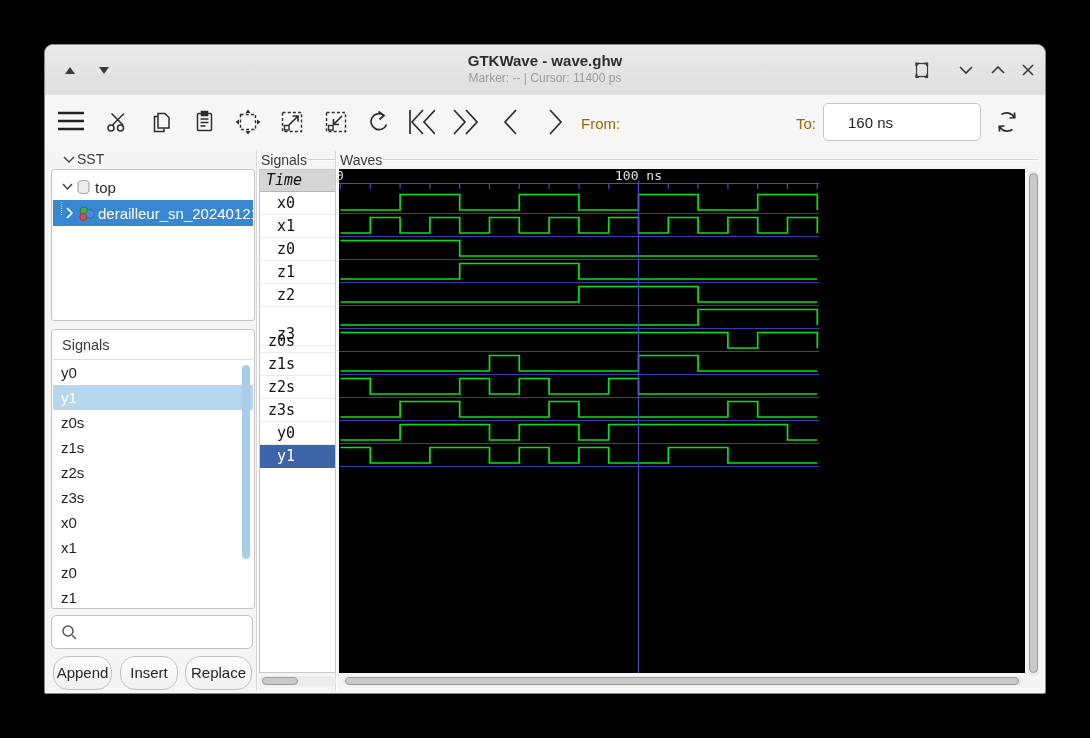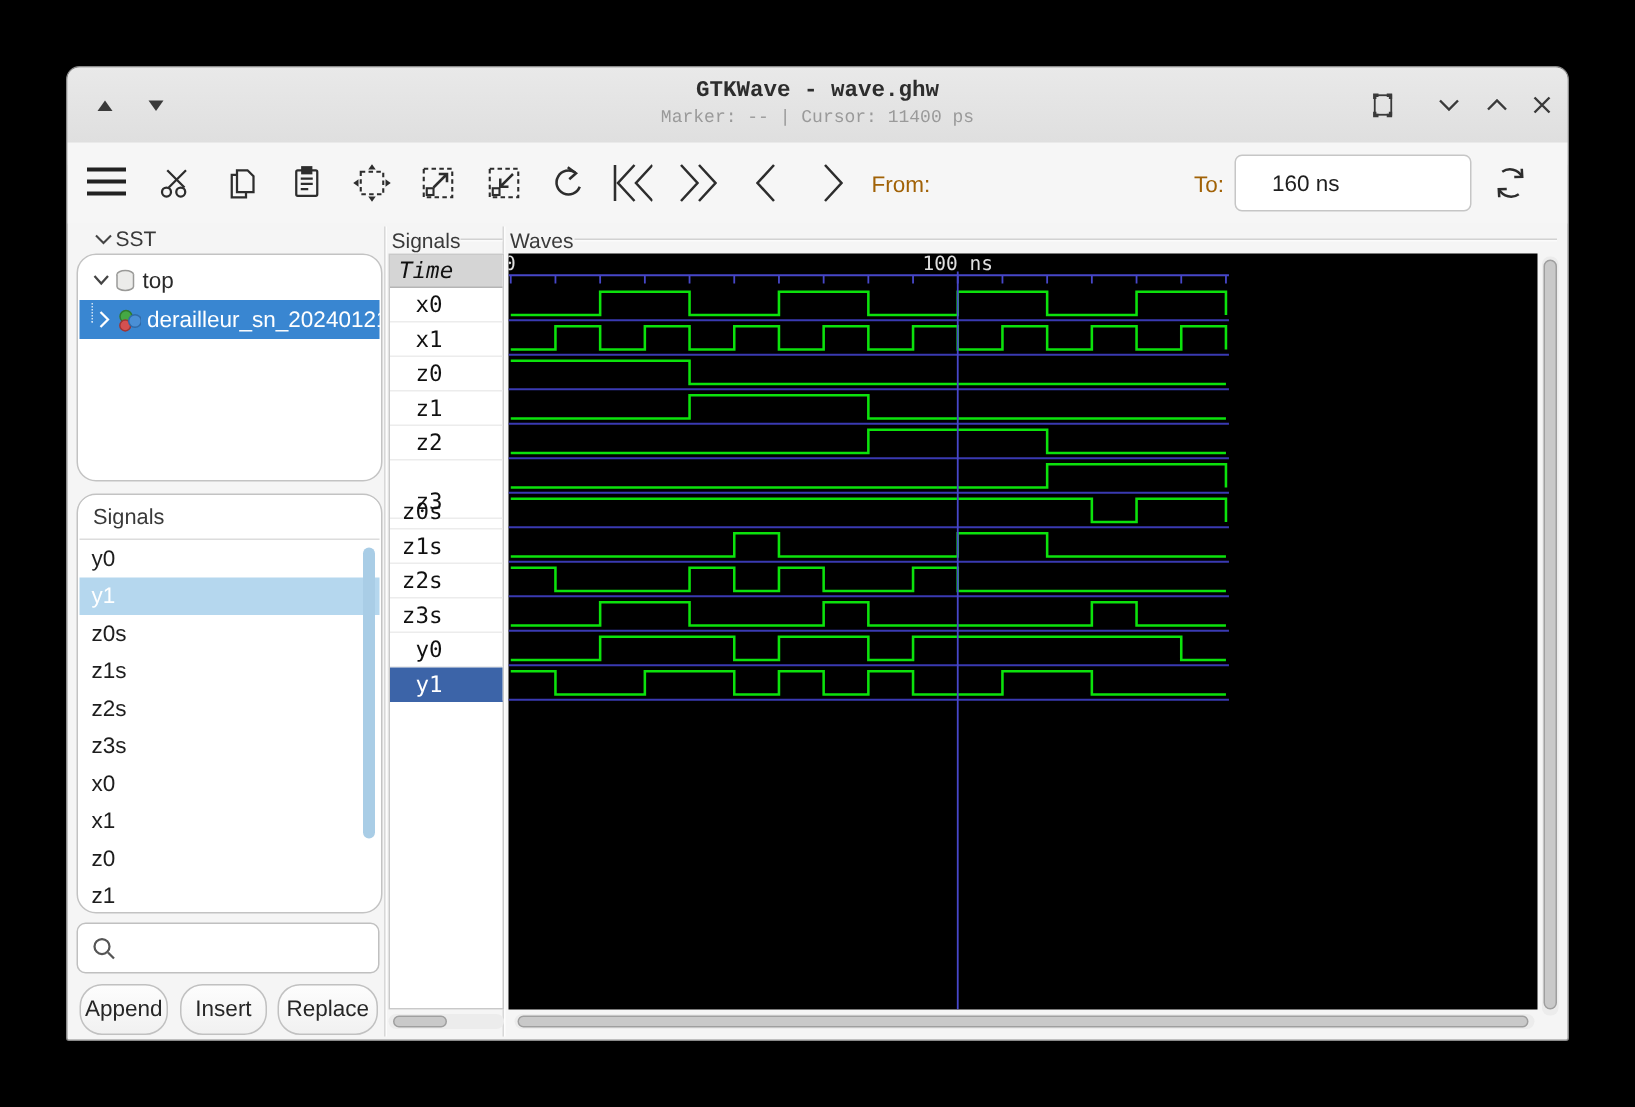--- a/index.html
+++ b/index.html
@@ -2,36 +2,36 @@
 <html><head>
 <meta charset="utf-8">
 <style>
   html,body{margin:0;padding:0;background:#000;}
   .stage{position:relative;width:1090px;height:738px;background:#000;overflow:hidden;
          font-family:"Liberation Sans",sans-serif;}
   .window{position:absolute;left:44px;top:44px;width:1002px;height:650px;background:#f5f5f5;
           border-radius:9px 9px 2px 2px;border:1px solid #8a8a8a;box-sizing:border-box;overflow:hidden;}
   
   .titlebar{position:absolute;left:0;top:0;width:100%;height:66px;
-            background:linear-gradient(#e9e9e9,#dcdcdc);border-bottom:1px solid #c2c2c2;box-sizing:border-box;font-family:Liberation Mono, monospace;}
+            background:linear-gradient(#e9e9e9,#dcdcdc);border-bottom:1px solid #c2c2c2;box-sizing:border-box;}
   .tb-title{position:absolute;left:0;right:0;top:7px;text-align:center;font-size:15px;font-weight:bold;color:#2d2d2d;}
   .tb-sub{position:absolute;left:0;right:0;top:26px;text-align:center;font-size:12px;color:#9a9a9a;}
   .tb-btn{position:absolute;top:14px;width:22px;height:22px;display:flex;align-items:center;justify-content:center;cursor:default;}
   
   .toolbar{position:absolute;left:0;top:50px;width:100%;height:54px;background:#f6f6f6;}
   .tool{position:absolute;top:13px;width:28px;height:28px;display:flex;align-items:center;justify-content:center;}
   .tool svg{display:block;}
   .tb-label{position:absolute;top:20px;font-size:15px;color:#a16207;}
   .tb-input{position:absolute;top:8px;height:38px;background:#fff;border:1px solid #c6c6c6;border-radius:5px;
             box-sizing:border-box;font-size:15px;color:#1f1f1f;padding:0 0 0 12px;font-family:"Liberation Sans",sans-serif;}
   
   .frame-label{position:absolute;font-size:14px;color:#3a3a3a;}
   .groove{position:absolute;height:0;border-top:1px solid #d2d2d2;border-bottom:1px solid #fbfbfb;}
   .vsep{position:absolute;width:0;border-left:1px solid #d8d8d8;border-right:1px solid #fdfdfd;}
-  .box{position:absolute;background:#fff;border:1px solid #c3c3c3;border-radius:13px;box-sizing:border-box;overflow:hidden;}
+  .box{position:absolute;background:#fff;border:1px solid #c3c3c3;border-radius:3px;box-sizing:border-box;overflow:hidden;}
   
   .tree-row{position:absolute;left:1px;right:1px;height:26px;display:flex;align-items:center;font-size:15px;color:#2a2a2a;}
   .tree-row.sel{background:#3986d1;color:#fff;}
   .chev{width:16px;height:16px;flex:0 0 16px;display:flex;align-items:center;justify-content:center;}
   
   .fac-head{position:absolute;left:1px;top:1px;right:1px;height:28px;line-height:28px;padding-left:9px;
             font-size:14.5px;color:#3a3a3a;border-bottom:1px solid #dcdcdc;background:#fff;}
   .fac-row{position:absolute;left:1px;right:1px;height:25px;line-height:25px;padding-left:8px;font-size:15px;color:#1e1e1e;box-sizing:border-box;}
   .fac-row.sel{background:#b5d7ee;color:#fff;}
   .fac-scroll{position:absolute;width:8px;border-radius:4px;background:#a9cde6;}

